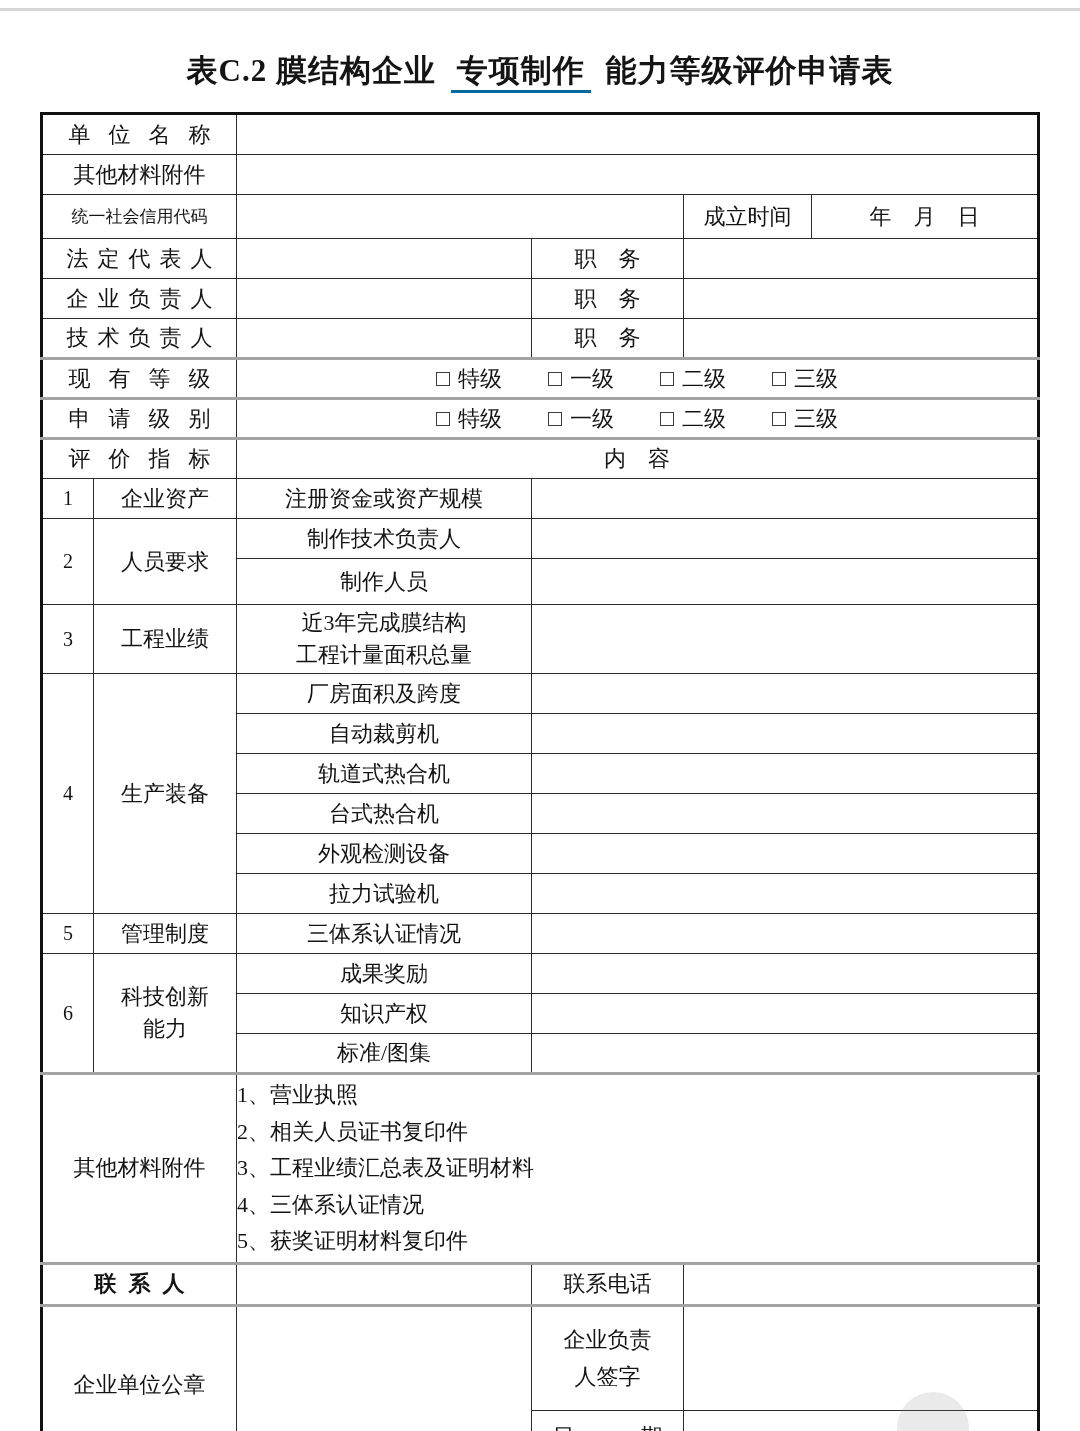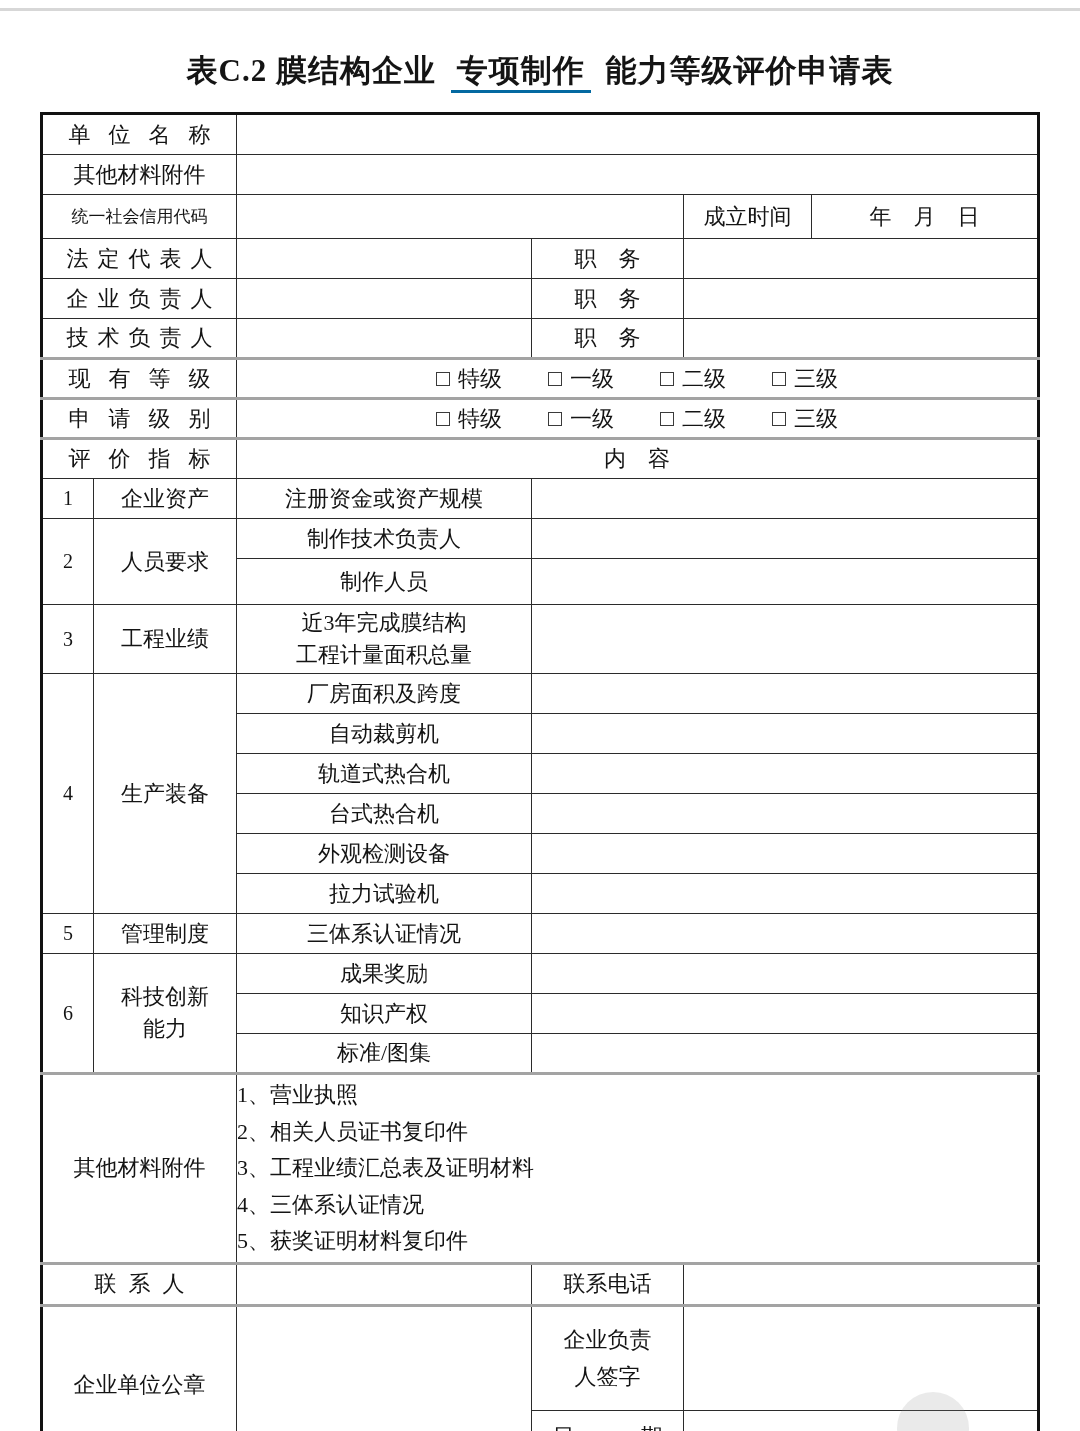--- a/index.html
+++ b/index.html
@@ -22,21 +22,21 @@
     border:1.4px solid #2b2b2b;
     font-size:22px;text-align:center;vertical-align:middle;
     padding:2px 4px;overflow:hidden;
   }
   table.form{border:3px solid #111;}
   tr.sep td{border-top:3px solid #a3a3a3;}
   td.small{font-size:17px;letter-spacing:0;}
   td.num{font-size:20px;}
   .ls18{letter-spacing:18px;text-indent:18px;}
   .ls8{letter-spacing:9px;text-indent:9px;}
-  .ls10{letter-spacing:12px;text-indent:12px;}
+  .ls10{letter-spacing:12px;text-indent:12px;font-weight:bold;}
   .two{white-space:pre-line;line-height:32px;margin-top:40px;}
   td.list{
     text-align:left;vertical-align:middle;padding-left:0;
     font-size:22px;line-height:36.5px;white-space:pre-line;
   }
   .opts{display:flex;justify-content:center;align-items:center;gap:46px;}
   .opt{display:inline-flex;align-items:center;white-space:nowrap;}
   .cbx{display:inline-block;width:12px;height:12px;border:1.6px solid #3a3a3a;
     margin-right:8px;background:#fff;flex:0 0 auto;}
   .sig{white-space:pre-line;line-height:37px;margin-top:13px;}

